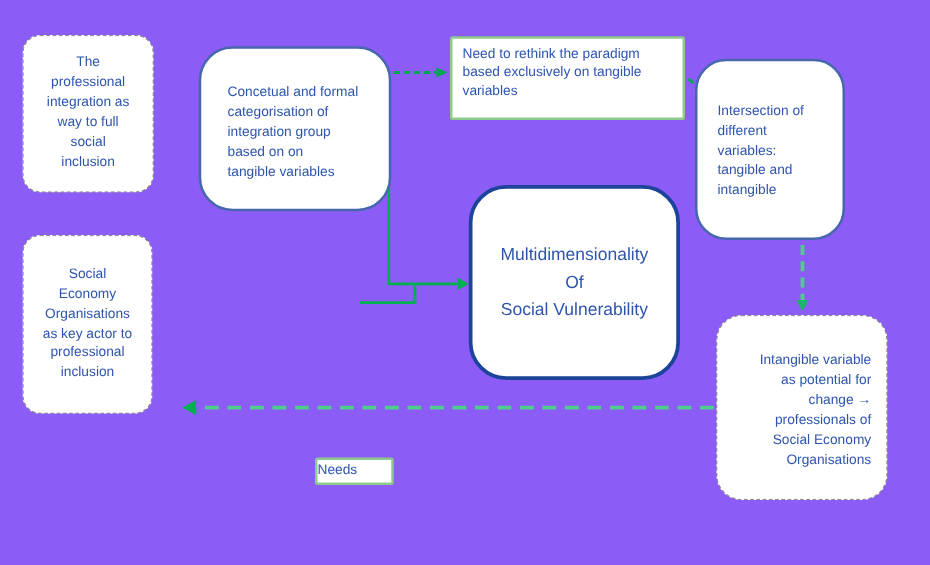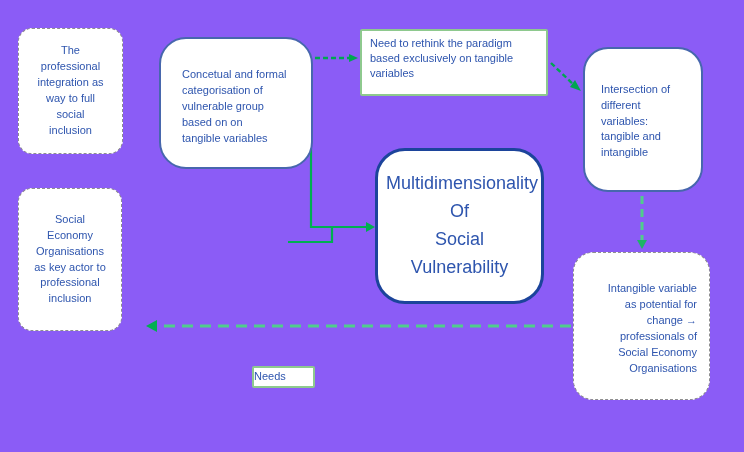--- a/index.html
+++ b/index.html
@@ -52,24 +52,24 @@
   }
 
   
   #b-prof   { left: 18px;  top: 28px;  width: 105px; height: 126px; padding: 4px 6px; }
   #b-soc    { left: 18px;  top: 188px; width: 104px; height: 143px; padding: 4px 4px; }
   #b-conc   { left: 159px; top: 37px;  width: 154px; height: 132px; padding: 10px 16px 2px 21px; border-radius: 27px; }
   #b-infl   { left: 157px; top: 193px; width: 130px; height: 102px; padding: 0 8px 16px 15px; border-radius: 22px; }
   #b-multi  { left: 375px; top: 148px; width: 169px; height: 156px; padding: 0 8px;
               border: 3px solid #1c449b; border-radius: 30px;
               justify-content: center; text-align: center;
-              font-size: 18px; line-height: 1.55; }
+              font-size: 14px; line-height: 1.55; }
   #b-need   { left: 360px; top: 29px;  width: 188px; height: 67px; padding: 5px 8px;
               align-items: flex-start; line-height: 1.38; }
-  #b-inter  { left: 583px; top: 47px;  width: 120px; height: 145px; padding: 4px 14px 0 16px; border-radius: 25px; }
+  #b-inter  { left: 556px; top: 47px;  width: 120px; height: 145px; padding: 4px 14px 0 16px; border-radius: 25px; }
   #b-intan  { left: 573px; top: 252px; width: 137px; height: 148px; padding: 6px 12px 0 16px; border-radius: 20px;
               text-align: right; justify-content: flex-start; }
 
   
   #l-under  { left: 13px;  top: 365px; width: 122px; height: 42px; border-radius: 10px; }
   #l-centr  { left: 140px; top: 364px; width: 85px;  height: 44px;
               border: 2.5px solid #1c449b; border-radius: 13px;
               justify-content: center; text-align: center; }
   #l-needs  { left: 252px; top: 366px; width: 63px;  height: 22px;
               justify-content: center; text-align: left; }
@@ -112,21 +112,21 @@
 Economy
 Organisations
 as key actor to
 professional
 inclusion</div>
   </div>
 
   <div class="box blue-round" id="b-conc">
     <div class="txt">Concetual and formal
 categorisation of
-vulnerable group
+integration group
 based on on
 tangible variables</div>
   </div>
 
 
   <div class="box" id="b-multi">
     <div class="txt">Multidimensionality
 Of
 Social Vulnerability</div>
   </div>

